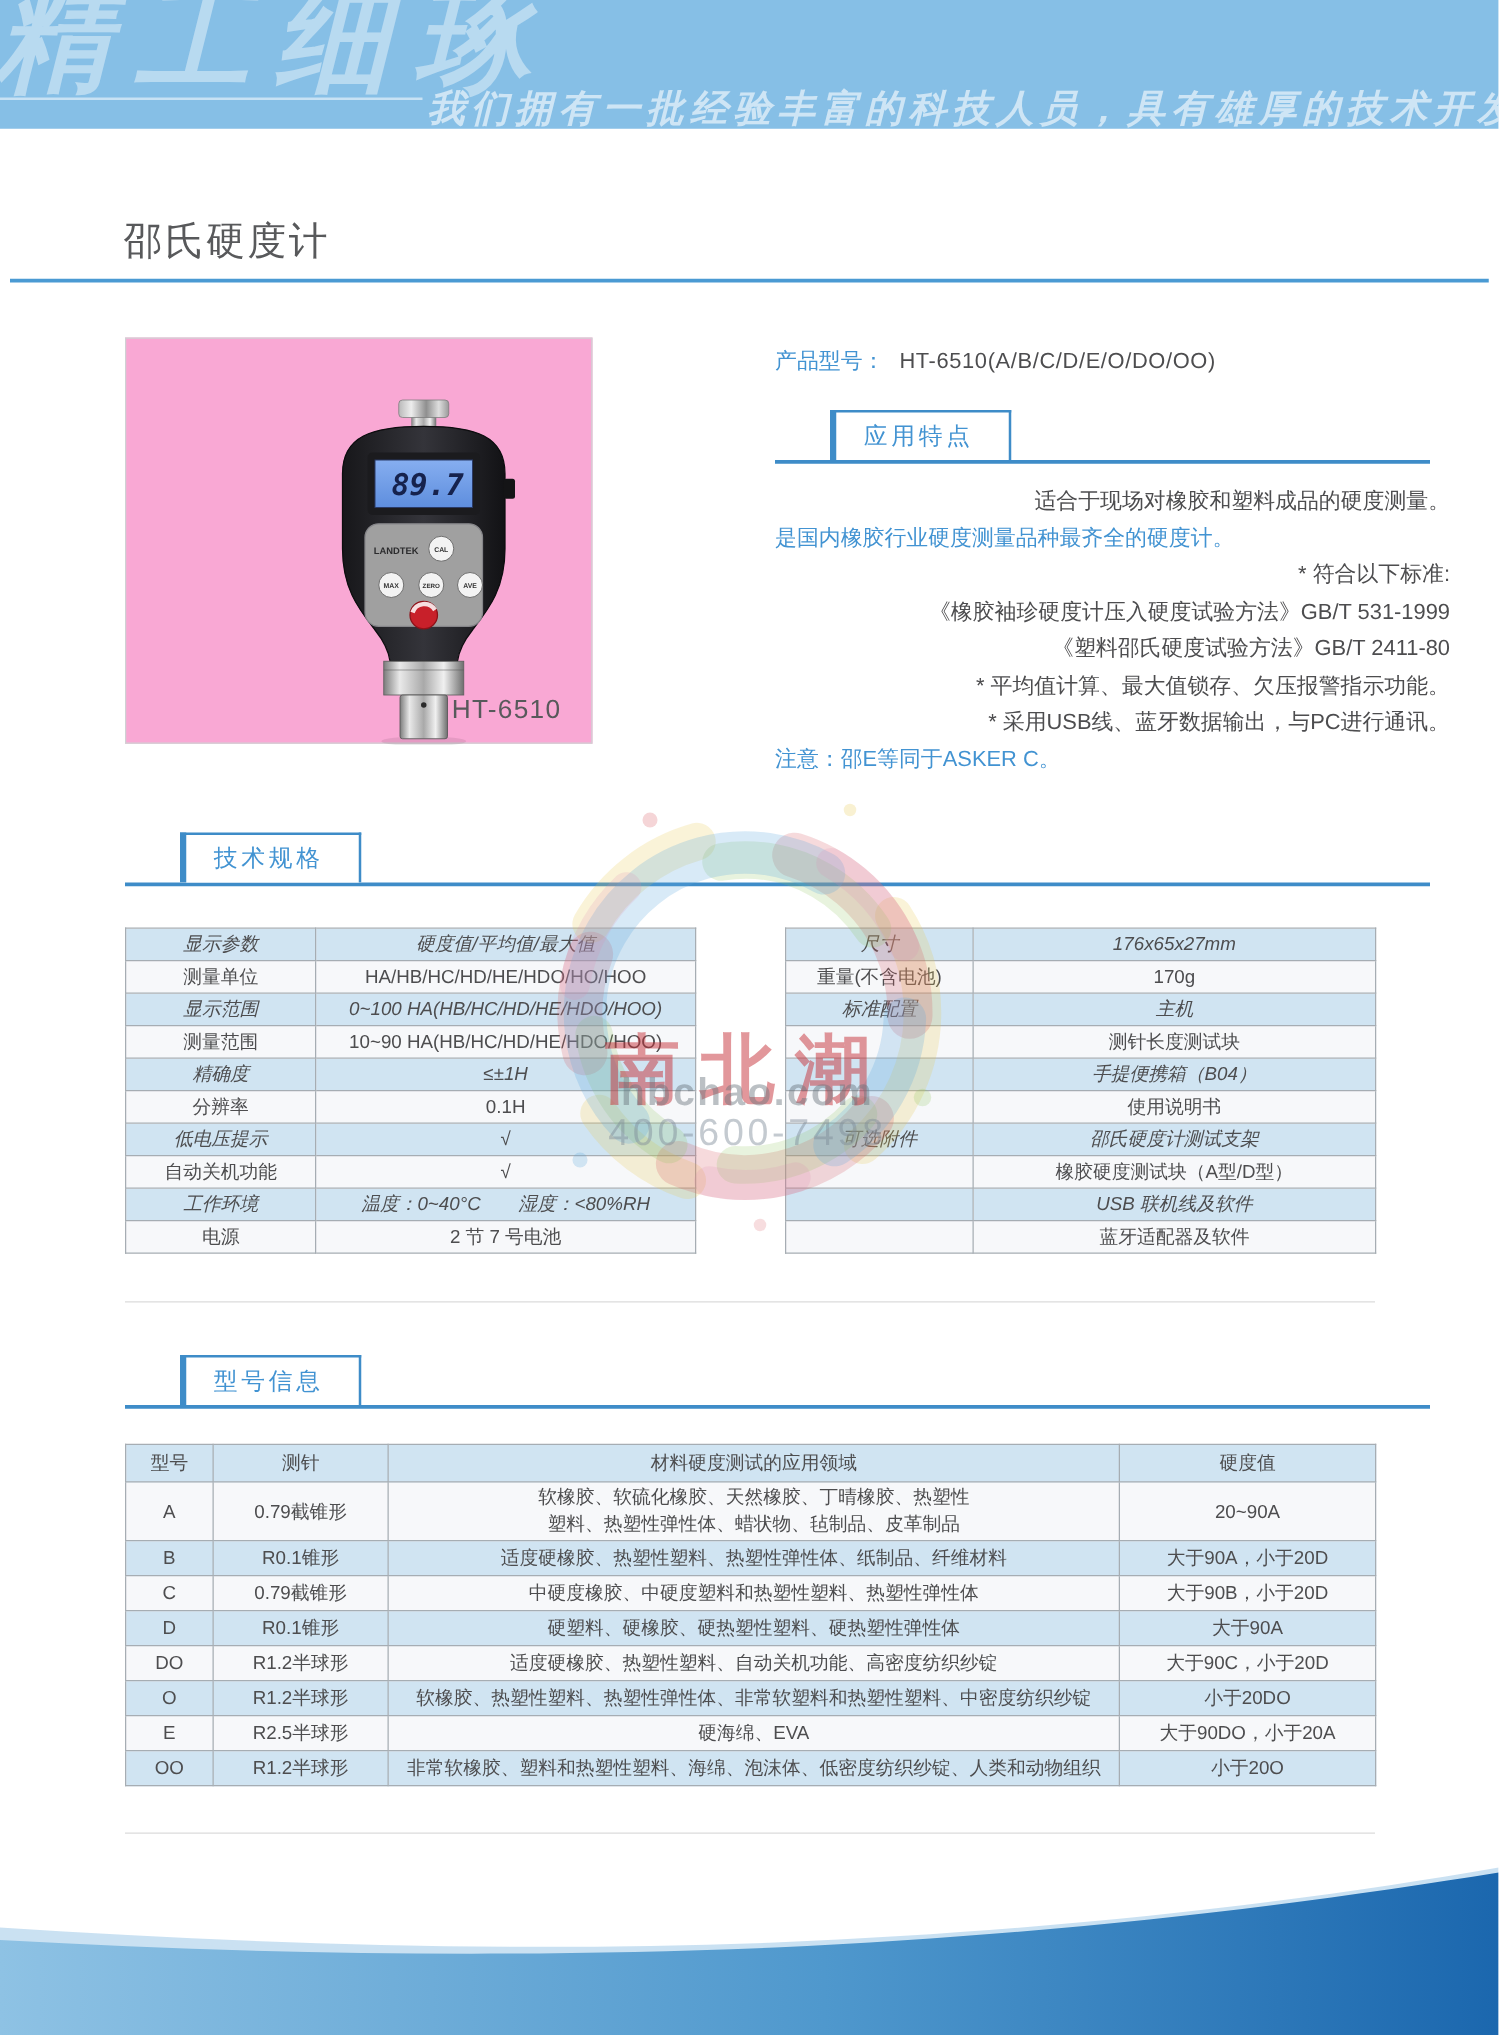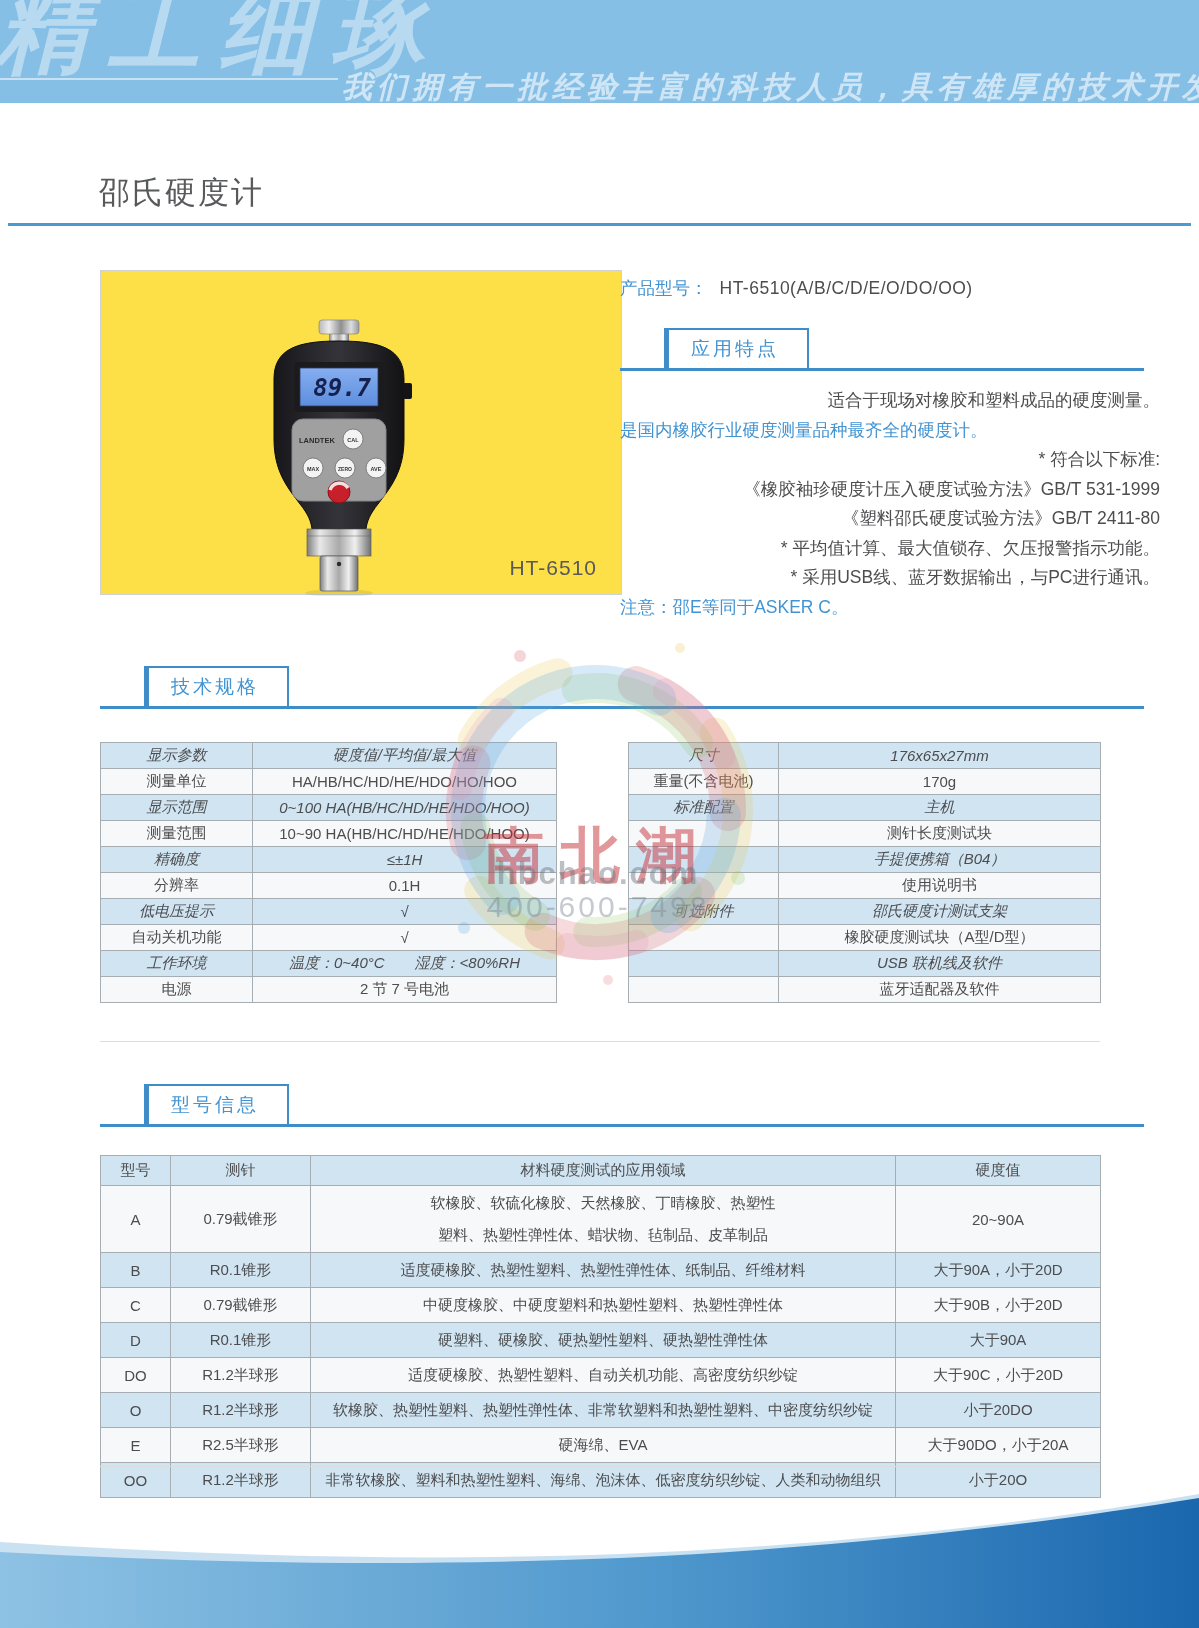--- a/index.html
+++ b/index.html
@@ -14,21 +14,21 @@
   .banner-rule{position:absolute;left:0;top:78px;width:338px;height:2px;background:rgba(255,255,255,0.55);}
   .banner-slogan{position:absolute;left:342px;top:56px;font-size:30px;font-weight:bold;font-style:italic;
                  color:rgba(255,255,255,0.60);letter-spacing:5px;white-space:nowrap;margin-top:11px;}
 
   
   .page-title{position:absolute;left:99px;top:172px;margin:0;font-size:31px;font-weight:500;
               color:#58595b;letter-spacing:2px;}
   .title-rule{position:absolute;left:8px;top:223px;width:1183px;height:3px;background:#4a9ad3;}
 
   
-  .image-box{position:absolute;left:100px;top:270px;width:522px;height:325px;background:#fde047;
+  .image-box{position:absolute;left:100px;top:270px;width:374px;height:325px;background:#f9a8d4;
              border:1px solid #cfd2d4;box-sizing:border-box;}
   .image-box svg{position:absolute;left:0;top:0;}
   .image-caption{position:absolute;right:24px;bottom:14px;font-size:21px;color:#58595b;letter-spacing:1px;}
 
   
   .model-line{position:absolute;left:620px;top:276px;font-size:17.5px;white-space:nowrap;}
   .model-label{color:#4293d2;}
   .model-value{color:#4d4d4f;margin-left:12px;letter-spacing:0.5px;}
 
   
@@ -55,21 +55,21 @@
                  color:#4d4d4f;background:#f7f8fa;overflow:hidden;white-space:nowrap;}
   .spec-table tr.blue td{background:#d0e4f2;font-style:italic;}
 
   
   .model-table{position:absolute;left:100px;top:1155px;width:1000px;font-size:15px;border-radius:17px;}
   .model-table th{border:1px solid #a6adb3;height:29px;padding:0 6px;font-weight:normal;
                   color:#4d4d4f;background:#d0e4f2;text-align:center;}
   .model-table td{border:1px solid #a6adb3;height:25px;padding:1px 6px;text-align:center;
                   color:#4d4d4f;background:#f7f8fa;}
   .model-table tr.blue td{background:#d0e4f2;}
-  .model-table td.c-app{white-space:pre-line;line-height:32px;}
+  .model-table td.c-app{white-space:pre-line;line-height:22px;}
 
   
   .sep{position:absolute;left:100px;width:1000px;height:1px;background:#dcdcdc;}
   .sep1{top:1041px;}
   .sep2{top:1466px;}
 
   
   .watermark{position:absolute;left:428px;top:628px;width:340px;height:370px;z-index:5;pointer-events:none;text-align:center;}
   .watermark svg{position:absolute;left:0;top:0;}
   .wm-name{position:absolute;left:0;top:152px;width:100%;font-size:60px;font-weight:bold;

